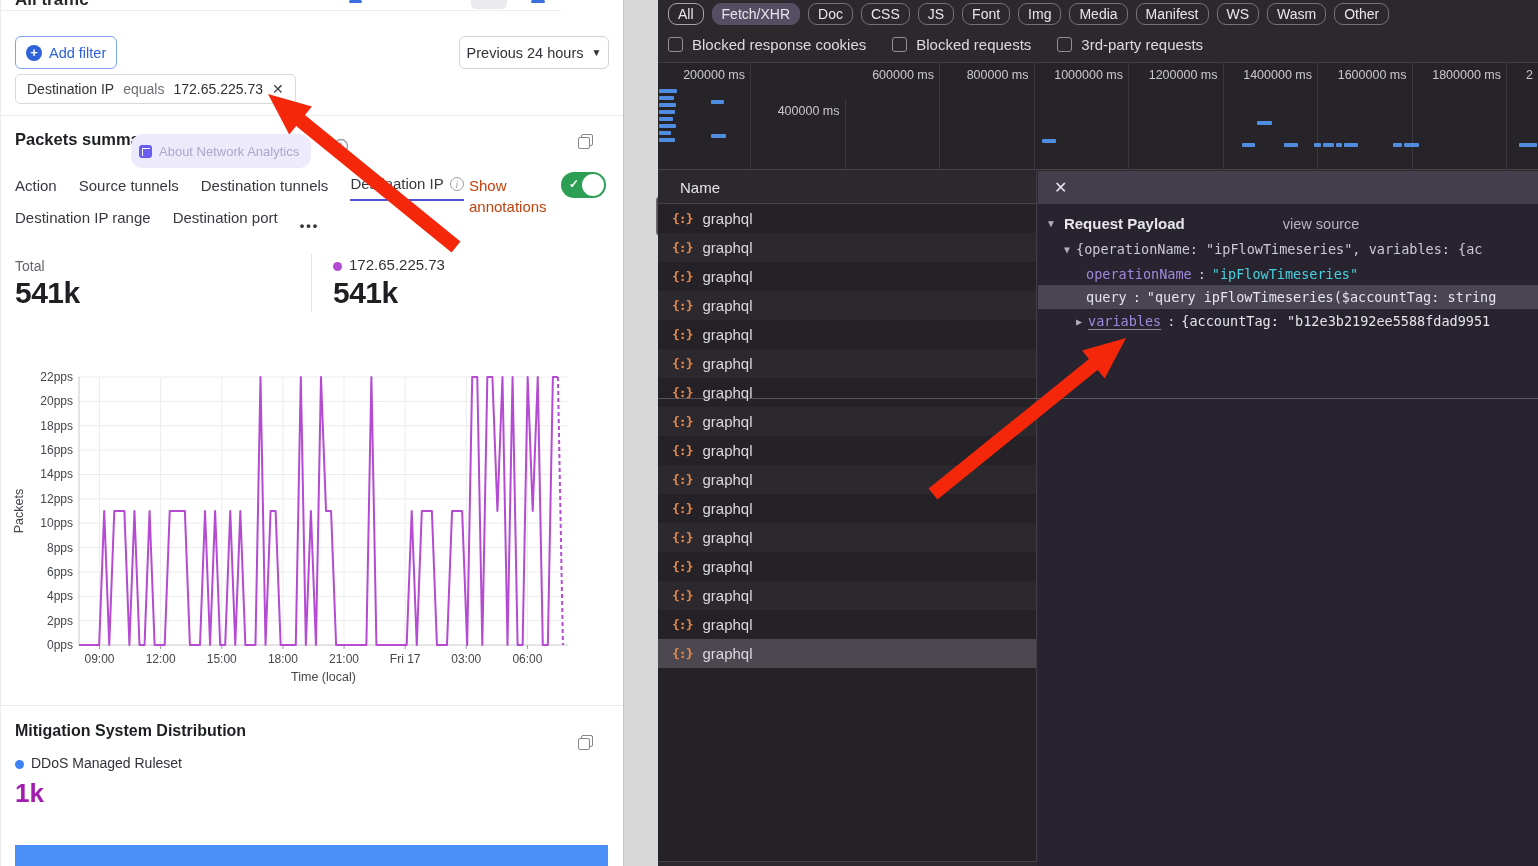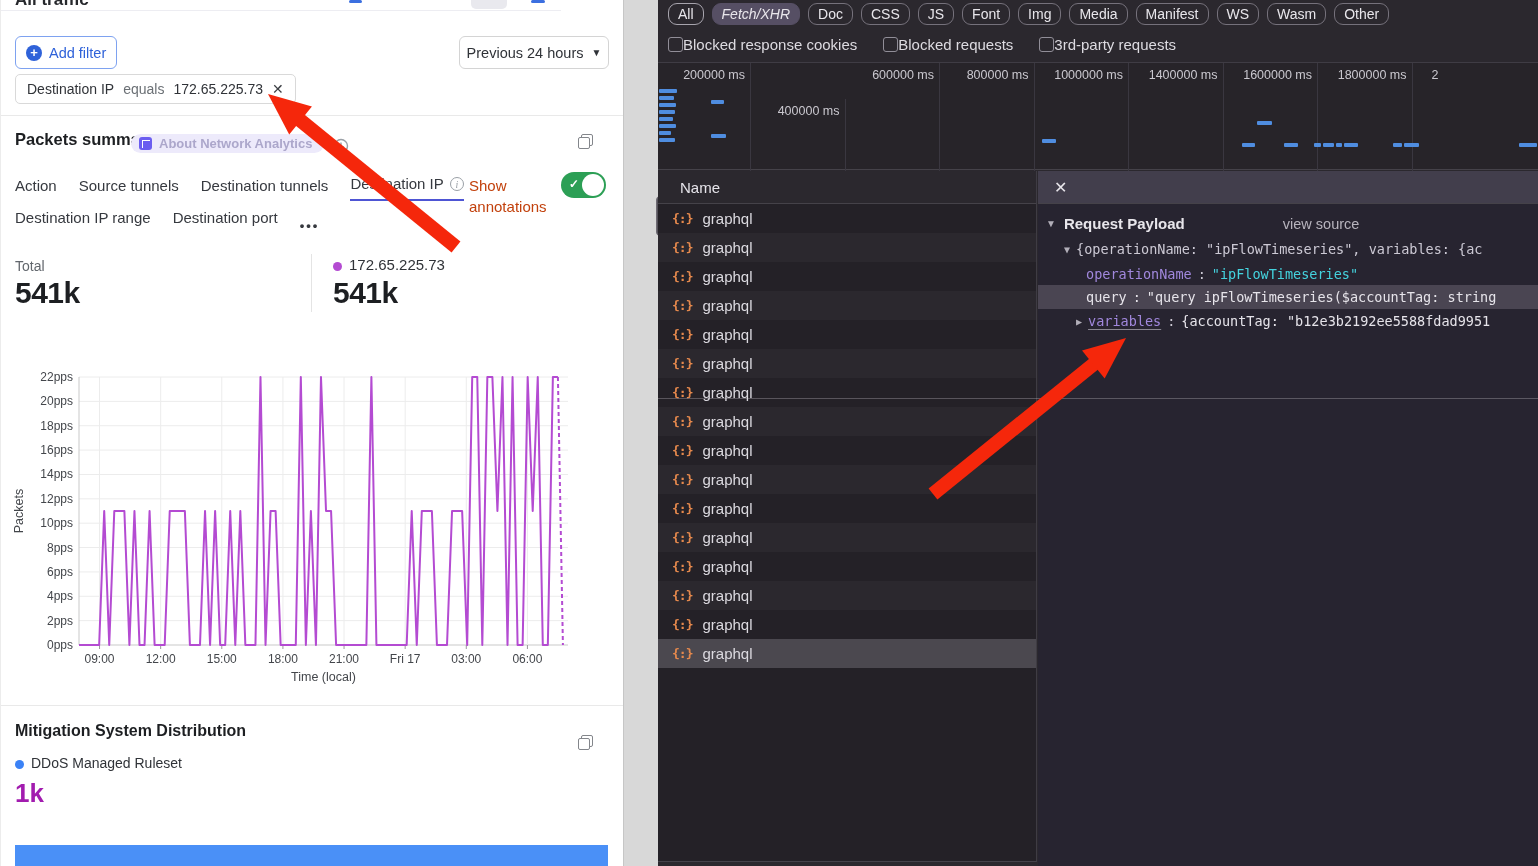--- a/index.html
+++ b/index.html
@@ -27,22 +27,22 @@
 
   .filter-chip { left:14px; top:74px; height:30px; border:1px solid #d9d9d9; border-radius:5px;
     background:#fff; display:inline-flex; align-items:center; gap:9px; padding:0 11px;
     font-size:14px; color:#303338; }
   .chip-op { color:#6b7075; }
   .chip-x { color:#3c3f44; font-size:14px; cursor:pointer; }
 
   .hdiv { background:#e9e9e9; height:1px; }
 
   .sec-title { font-size:16.5px; font-weight:700; color:#1d1f22; }
-  .badge { left:130px; top:134px; height:19px; background:#edeafb; border-radius:12px;
-    display:inline-flex; align-items:center; gap:7px; padding:0 12px 0 8px;font-weight:bold; }
+  .badge { left:130px; top:134px; height:34px; background:#edeafb; border-radius:12px;
+    display:inline-flex; align-items:center; gap:7px; padding:0 12px 0 8px; }
   .badge-icon { width:13px; height:13px; background:#6b5df0; border-radius:3px; position:relative; }
   .badge-icon::after { content:""; position:absolute; left:3px; top:3px; width:7px; height:7px;
     border-left:1.5px solid #fff; border-top:1.5px solid #fff; }
   .badge-label { font-size:13px; color:#aca7cb; }
 
   .popout { width:15px; height:15px; position:relative; cursor:pointer; }
   .popout::before { content:""; position:absolute; right:0; top:0; width:10px; height:10px;
     border:1.3px solid #83868b; border-radius:2px; background:#fff; }
   .popout::after { content:""; position:absolute; left:0; bottom:0; width:10px; height:10px;
     border:1.3px solid #83868b; border-radius:2px; background:#fff; }
@@ -72,24 +72,24 @@
 
   #pane-gap { left:623px; top:0; width:35px; height:866px; background:#d8d8d8;
     border-left:1px solid #c6c6c6; }
 
   
   #devtools { left:658px; top:0; width:880px; height:866px; background:#2b282e; color:#e8e6eb; }
   .pills-row { left:10px; top:3px; display:flex; gap:8px; }
   .pill { border:1px solid #75717b; border-radius:9px; padding:2px 9px; font-size:14px;
     color:#e8e6eb; cursor:pointer; white-space:nowrap; background:transparent; }
   .pill.first { border-color:#a7a4ad; }
-  .pill.selected { background:#564f64; border-color:#564f64;font-style:italic; }
+  .pill.selected { background:#564f64; border-color:#564f64; }
 
   .checks-row { left:10px; top:36px; display:flex; gap:26px; align-items:center; }
-  .check-item { display:flex; align-items:center; font-size:15px; color:#dddbe1; cursor:pointer; }
+  .check-item { display:flex; gap:9px; align-items:center; font-size:15px; color:#dddbe1; cursor:pointer; }
   .checkbox { width:15px; height:15px; border:1.6px solid #918e98; border-radius:3px; background:transparent; }
 
   #timeline { left:0; top:62px; width:880px; height:108px; background:#272429;
     border-top:1px solid #3f3c44; border-bottom:1px solid #454249; }
   .tl-cols { position:absolute; left:0; top:0; height:108px; display:flex; }
   .tl-col { height:108px; border-right:1px solid #3a3740; position:relative; }
   .tl-label { position:absolute; right:5px; top:5px; font-size:12.5px; color:#cac8cf; white-space:nowrap; }
   .tl-capsule { position:absolute; left:-2px; top:133px; width:8px; height:40px; border-radius:5px;
     background:#545159; border:1px solid #6e6a73; }
   .tl-mark { position:absolute; height:4px; border-radius:1px; }
@@ -305,20 +305,23 @@
           <div class="tl-col" style="width: 94.5px;">
             <span class="tl-label">600000 ms</span>
           </div>
           <div class="tl-col" style="width: 94.5px;">
             <span class="tl-label">800000 ms</span>
           </div>
           <div class="tl-col" style="width: 94.5px;">
             <span class="tl-label">1000000 ms</span>
           </div>
           <div class="tl-col" style="width: 94.5px;">
+            <span class="tl-label">1200000 ms</span>
+          </div>
+          <div class="tl-col" style="width: 94.5px;">
             <span class="tl-label">1400000 ms</span>
           </div>
           <div class="tl-col" style="width: 94.5px;">
             <span class="tl-label">1600000 ms</span>
           </div>
           <div class="tl-col" style="width: 94.5px;">
             <span class="tl-label">1800000 ms</span>
           </div>
           <div class="tl-col" style="width: 31px; border-right: none;">
             <span class="tl-label">2</span>

